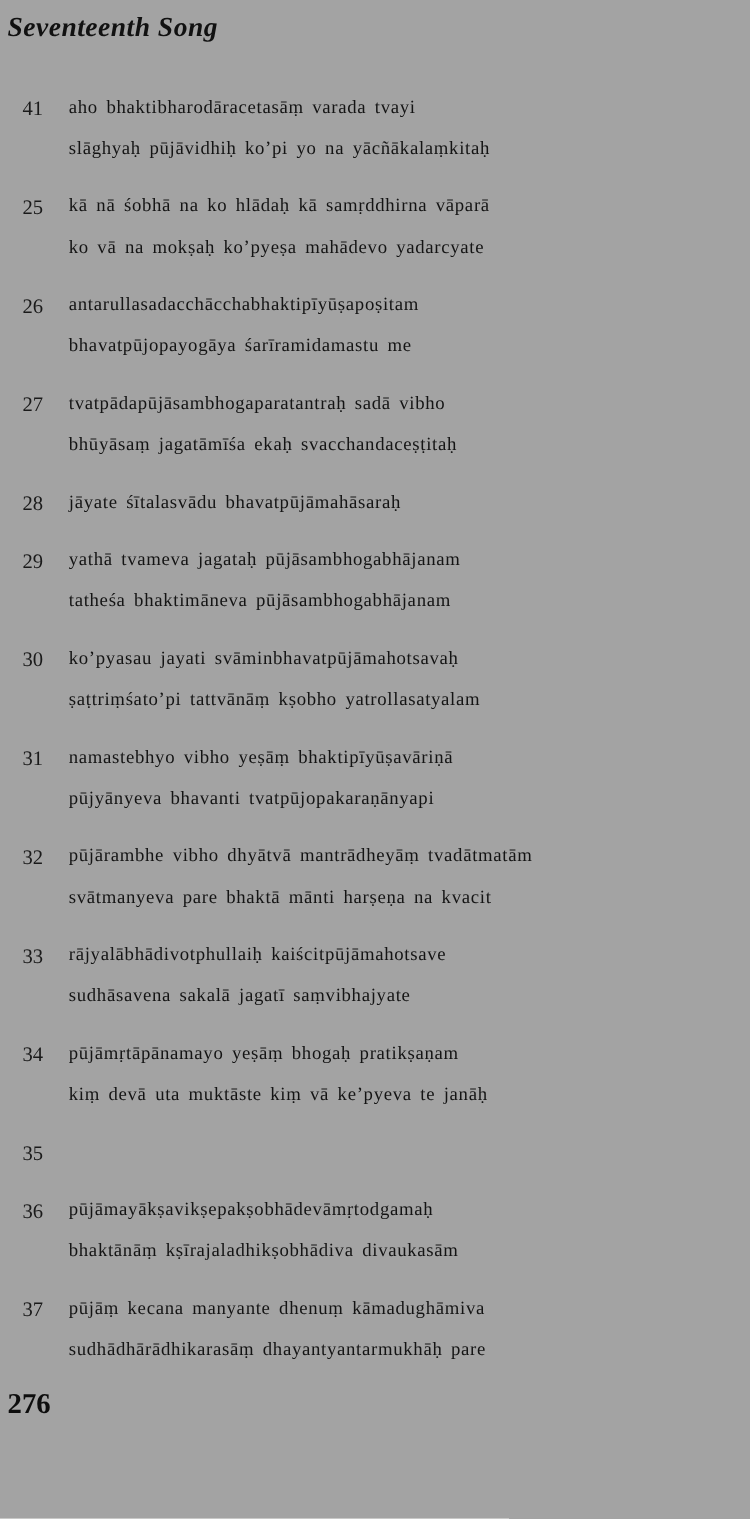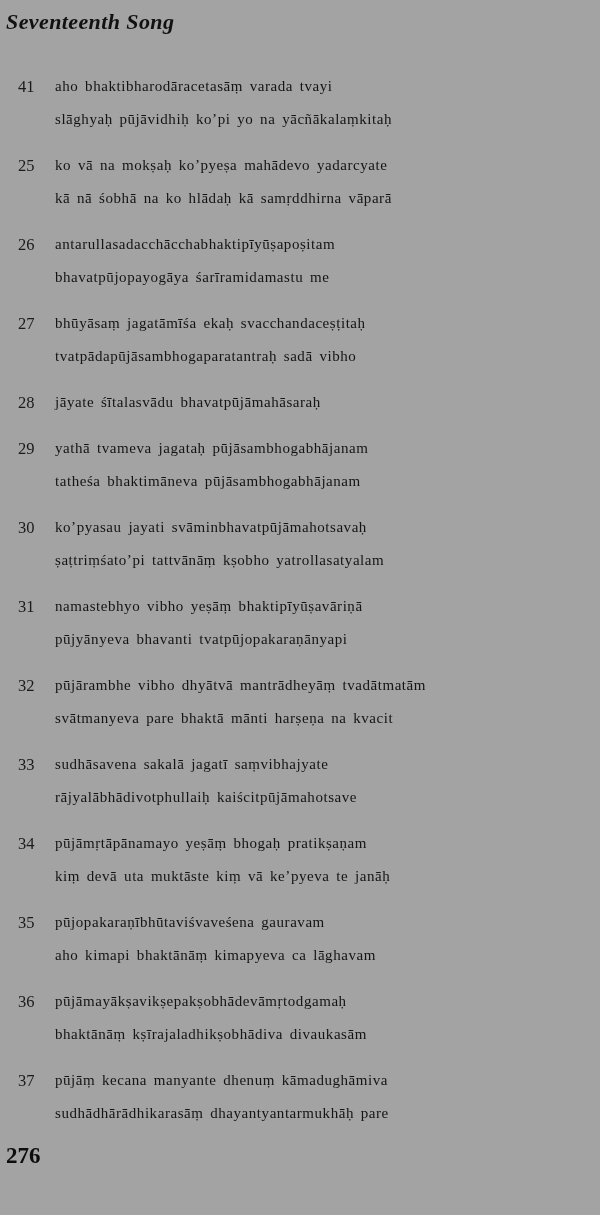--- a/index.html
+++ b/index.html
@@ -73,38 +73,38 @@
     <span class="vnum">41</span>
     <span class="vtext">
       <span class="vline">aho bhaktibharodāracetasāṃ varada tvayi</span>
       <span class="vline">slāghyaḥ pūjāvidhiḥ ko’pi yo na yācñākalaṃkitaḥ</span>
     </span>
   </div>
 
   <div class="verse">
     <span class="vnum">25</span>
     <span class="vtext">
+      <span class="vline">kā nā śobhā na ko hlādaḥ kā samṛddhirna vāparā</span>
       <span class="vline">ko vā na mokṣaḥ ko’pyeṣa mahādevo yadarcyate</span>
-      <span class="vline">kā nā śobhā na ko hlādaḥ kā samṛddhirna vāparā</span>
     </span>
   </div>
 
   <div class="verse">
     <span class="vnum">26</span>
     <span class="vtext">
       <span class="vline">antarullasadacchācchabhaktipīyūṣapoṣitam</span>
       <span class="vline">bhavatpūjopayogāya śarīramidamastu me</span>
     </span>
   </div>
 
   <div class="verse">
     <span class="vnum">27</span>
     <span class="vtext">
+      <span class="vline">tvatpādapūjāsambhogaparatantraḥ sadā vibho</span>
       <span class="vline">bhūyāsaṃ jagatāmīśa ekaḥ svacchandaceṣṭitaḥ</span>
-      <span class="vline">tvatpādapūjāsambhogaparatantraḥ sadā vibho</span>
     </span>
   </div>
 
   <div class="verse">
     <span class="vnum">28</span>
     <span class="vtext">
       <span class="vline">jāyate śītalasvādu bhavatpūjāmahāsaraḥ</span>
     </span>
   </div>
 
@@ -136,39 +136,35 @@
     <span class="vnum">32</span>
     <span class="vtext">
       <span class="vline">pūjārambhe vibho dhyātvā mantrādheyāṃ tvadātmatām</span>
       <span class="vline">svātmanyeva pare bhaktā mānti harṣeṇa na kvacit</span>
     </span>
   </div>
 
   <div class="verse">
     <span class="vnum">33</span>
     <span class="vtext">
+      <span class="vline">rājyalābhādivotphullaiḥ kaiścitpūjāmahotsave</span>
       <span class="vline">sudhāsavena sakalā jagatī saṃvibhajyate</span>
-      <span class="vline">rājyalābhādivotphullaiḥ kaiścitpūjāmahotsave</span>
     </span>
   </div>
 
   <div class="verse">
     <span class="vnum">34</span>
     <span class="vtext">
       <span class="vline">pūjāmṛtāpānamayo yeṣāṃ bhogaḥ pratikṣaṇam</span>
       <span class="vline">kiṃ devā uta muktāste kiṃ vā ke’pyeva te janāḥ</span>
     </span>
   </div>
 
   <div class="verse">
     <span class="vnum">35</span>
-    <span class="vtext">
-      <span class="vline">pūjopakaraṇībhūtaviśvaveśena gauravam</span>
-      <span class="vline">aho kimapi bhaktānāṃ kimapyeva ca lāghavam</span>
-    </span>
   </div>
 
   <div class="verse">
     <span class="vnum">36</span>
     <span class="vtext">
       <span class="vline">pūjāmayākṣavikṣepakṣobhādevāmṛtodgamaḥ</span>
       <span class="vline">bhaktānāṃ kṣīrajaladhikṣobhādiva divaukasām</span>
     </span>
   </div>
 

